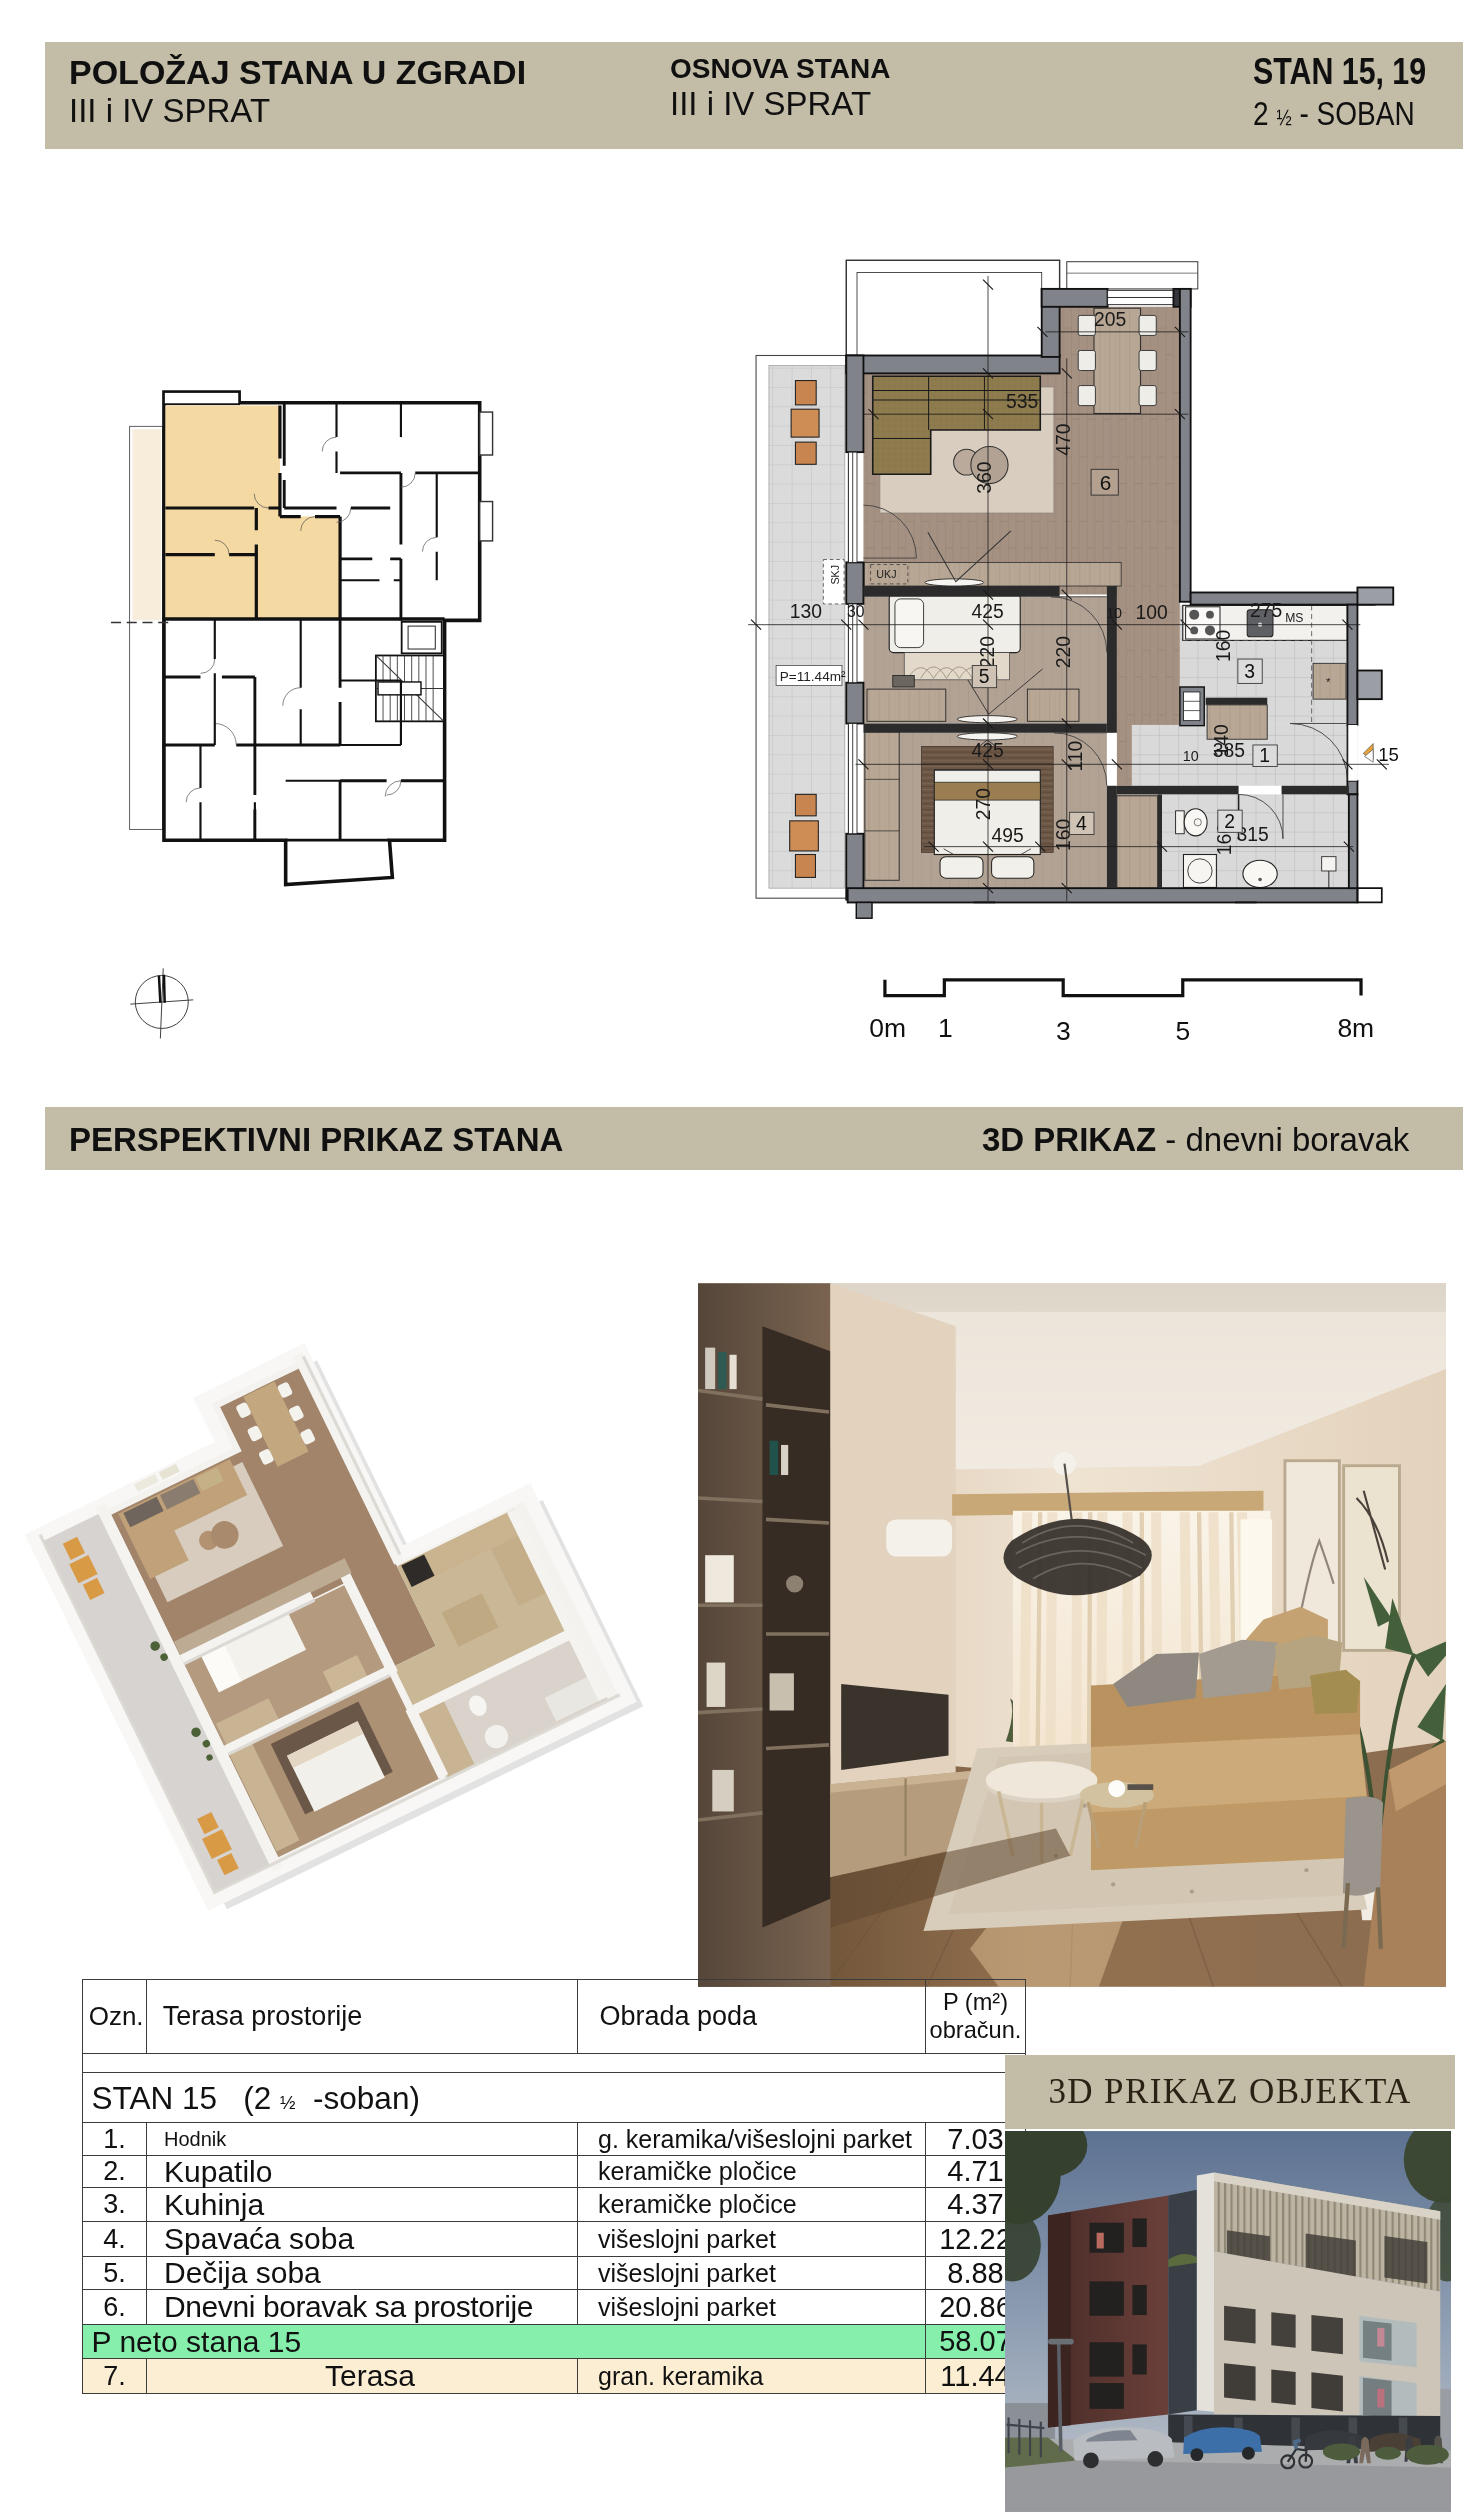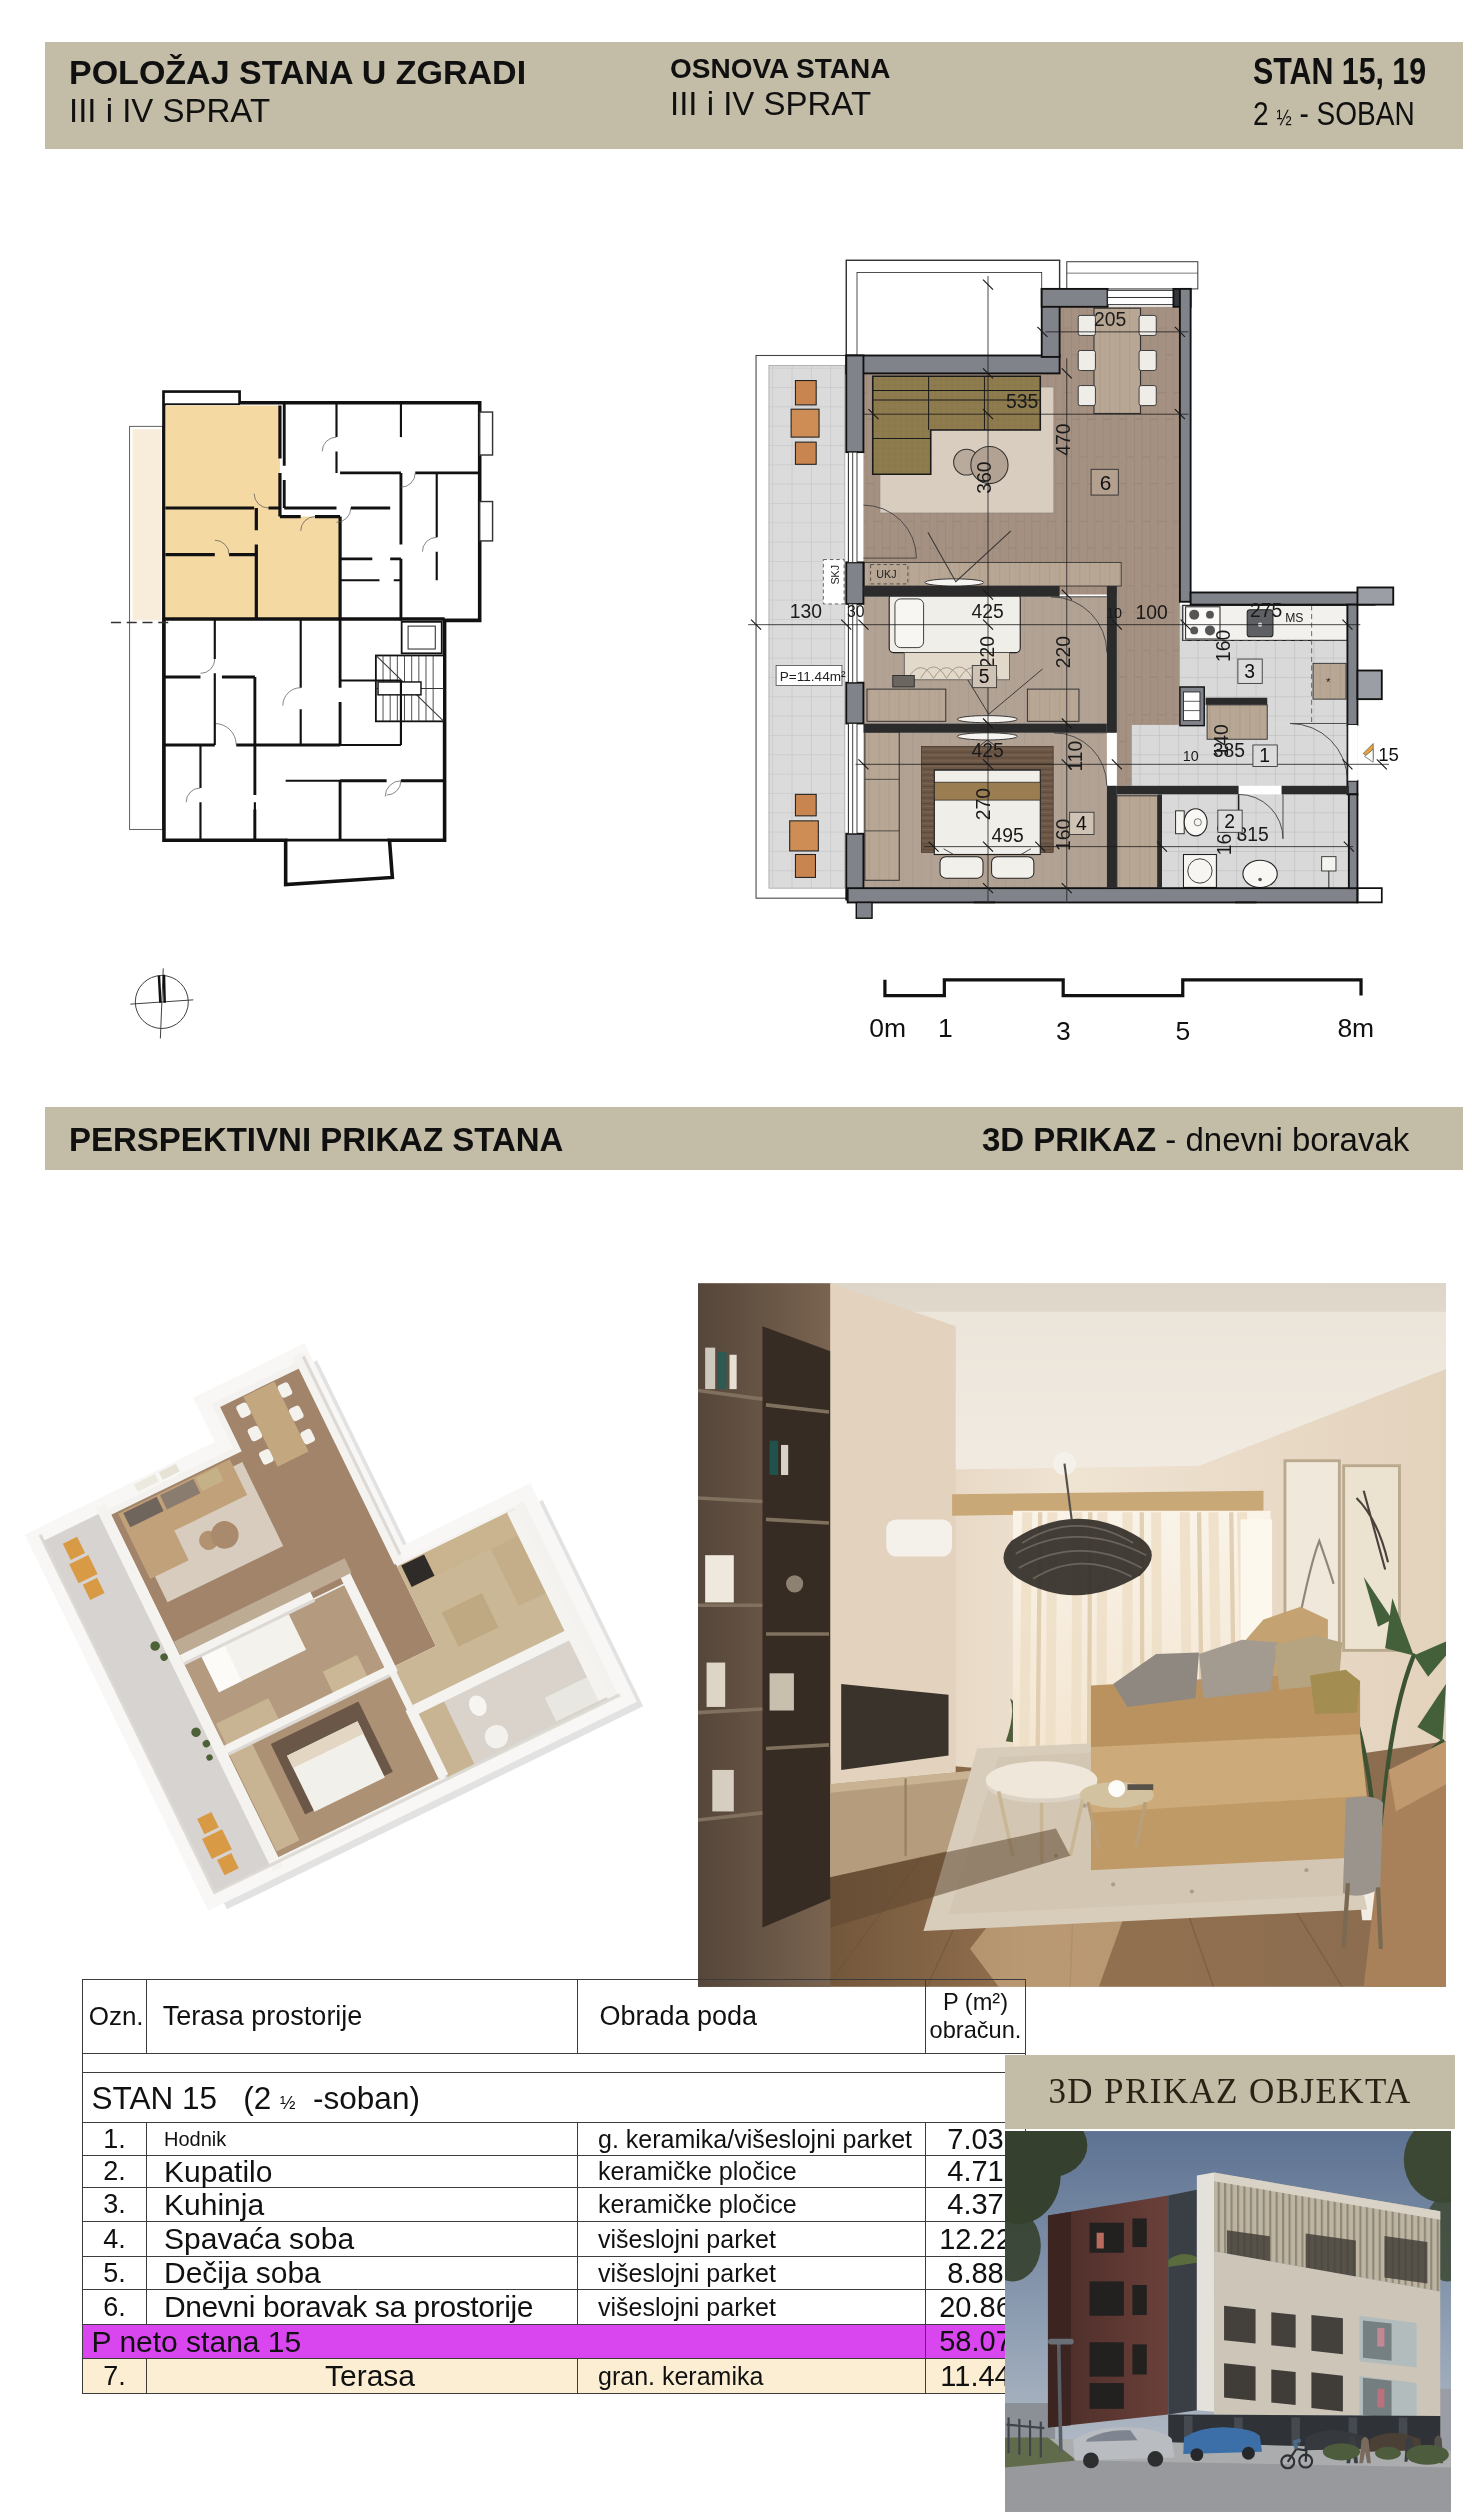--- a/index.html
+++ b/index.html
@@ -891,21 +891,21 @@
  <td style="border:1.4px solid #3c3c3c;font-size:29px;text-align:center;">8.88</td>
 </tr>
 
 <tr style="height:35px;">
  <td style="border:1.4px solid #3c3c3c;font-size:27px;text-align:center;">6.</td>
  <td style="border:1.4px solid #3c3c3c;font-size:30px;padding-left:17px;letter-spacing:-0.4px;">Dnevni boravak sa prostorije</td>
  <td style="border:1.4px solid #3c3c3c;font-size:25px;padding-left:20px;">višeslojni parket</td>
  <td style="border:1.4px solid #3c3c3c;font-size:29px;text-align:center;">20.86</td>
 </tr>
 
-<tr style="height:34px;background:#d946ef;">
+<tr style="height:34px;background:#86efac;">
  <td colspan="3" style="border:1.4px solid #3c3c3c;font-size:30px;padding-left:8.6px;">P neto stana 15</td>
  <td style="border:1.4px solid #3c3c3c;font-size:29px;text-align:center;">58.07</td>
 </tr>
 
 <tr style="height:35px;background:#fbeed3;">
  <td style="border:1.4px solid #3c3c3c;font-size:27px;text-align:center;">7.</td>
  <td style="border:1.4px solid #3c3c3c;font-size:30px;padding-left:17px;text-align:center;">Terasa</td>
  <td style="border:1.4px solid #3c3c3c;font-size:25px;padding-left:20px;">gran. keramika</td>
  <td style="border:1.4px solid #3c3c3c;font-size:29px;text-align:center;">11.44</td>
 </tr>

